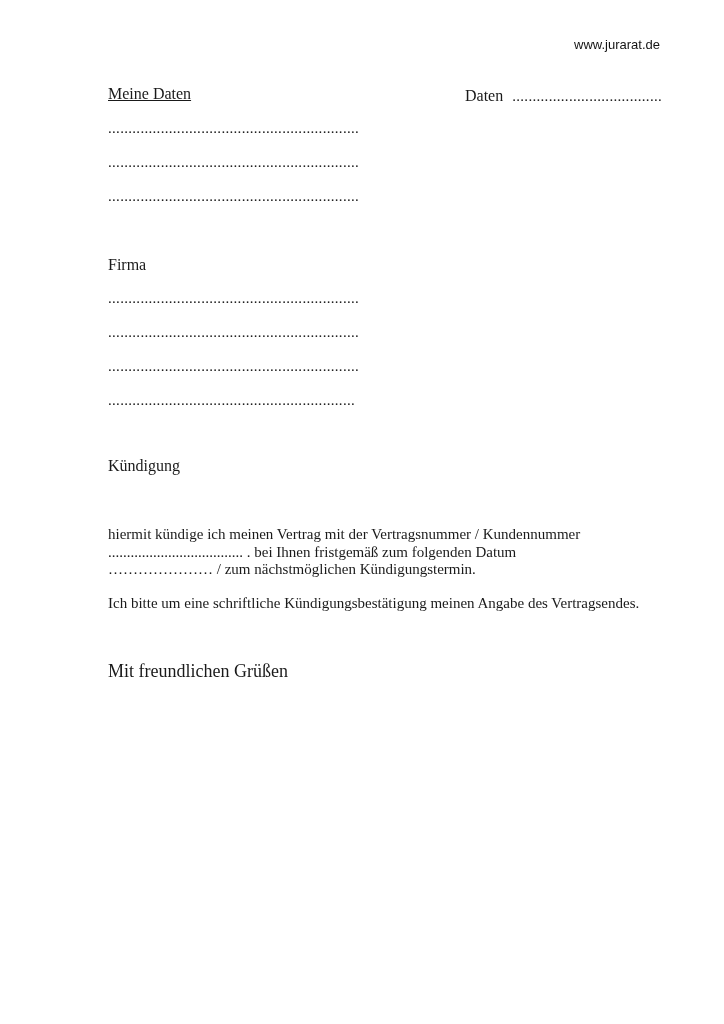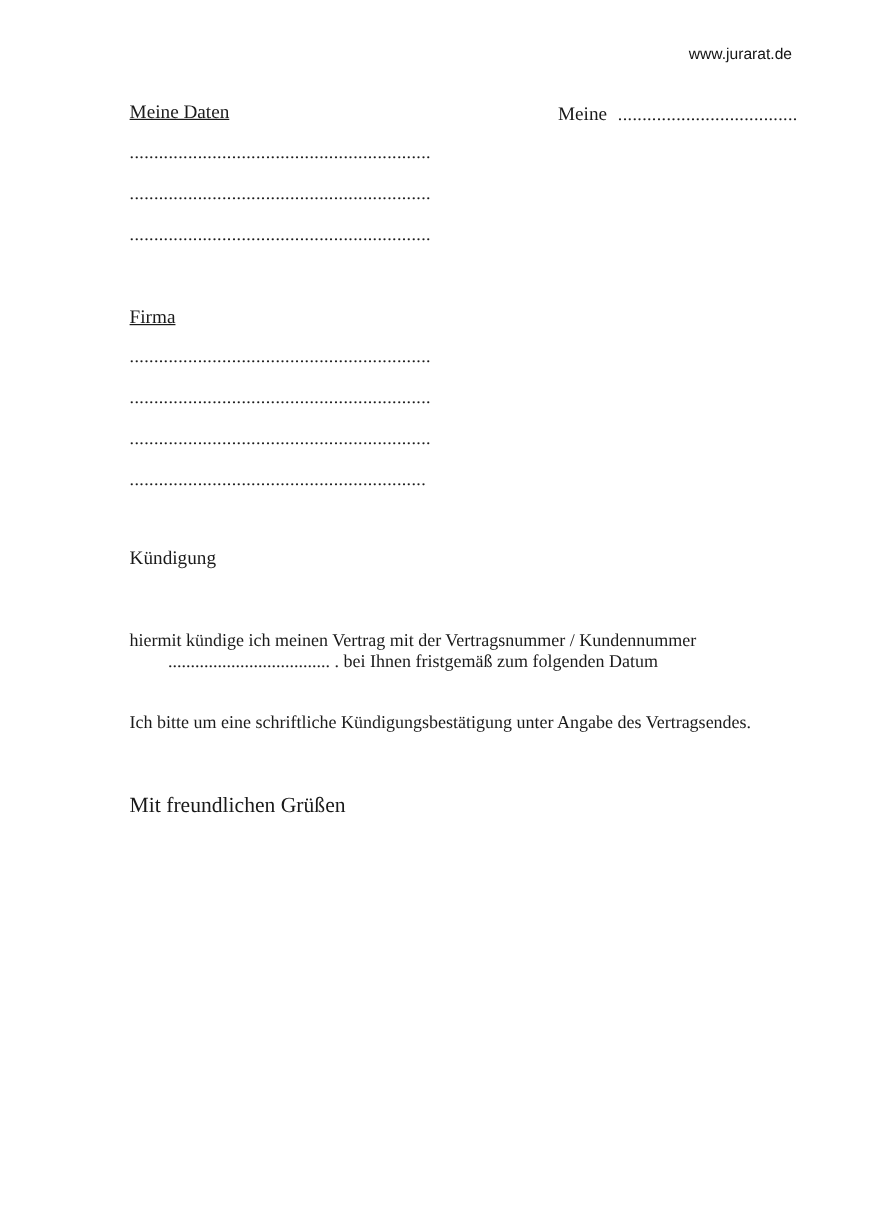--- a/index.html
+++ b/index.html
@@ -25,21 +25,21 @@
     font-size: 13px;
     color: #141414;
   }
   .label {
     position: absolute;
     left: 88px;
     font-size: 16px;
     white-space: nowrap;
   }
   .sender-label { top: 85px; text-decoration: underline; }
-  .firma-label  { top: 256px; text-decoration: underline; }
+  .firma-label  { top: 256px; }
   .date-line {
     position: absolute;
     left: 445px;
     top: 87px;
     font-size: 16px;
     white-space: nowrap;
   }
   .date-line .date-dots {
     margin-left: 9px;
     font-size: 15px;
@@ -67,21 +67,20 @@
     font-weight: normal;
     white-space: nowrap;
   }
   .para1 {
     position: absolute;
     left: 88px;
     top: 526px;
     font-size: 15px;
     line-height: 17.5px;
     white-space: nowrap;
-    text-align: center;
   }
   .para2 {
     position: absolute;
     left: 88px;
     top: 595px;
     font-size: 15px;
     white-space: nowrap;
   }
   .closing {
     position: absolute;
@@ -94,38 +93,39 @@
 </head>
 <body>
 
 <div class="page">
 
   <div class="site-url">www.jurarat.de</div>
 
   <div class="label sender-label">Meine Daten</div>
 
   <div class="date-line">
-    <span>Meine</span><span class="date-dots">.....................................</span>
+    <span>Daten</span><span class="date-dots">.....................................</span>
   </div>
 
   <div class="dotline s1">..............................................................</div>
   <div class="dotline s2">..............................................................</div>
   <div class="dotline s3">..............................................................</div>
 
   <div class="label firma-label">Firma</div>
 
   <div class="dotline f1">..............................................................</div>
   <div class="dotline f2">..............................................................</div>
   <div class="dotline f3">..............................................................</div>
   <div class="dotline f4">.............................................................</div>
 
   <div class="subject">Kündigung</div>
 
   <div class="para1">
     <div>hiermit kündige ich meinen Vertrag mit der Vertragsnummer / Kundennummer</div>
     <div>.................................... . bei Ihnen fristgemäß zum folgenden Datum</div>
+    <div>………………… / zum nächstmöglichen Kündigungstermin.</div>
   </div>
 
-  <div class="para2">Ich bitte um eine schriftliche Kündigungsbestätigung unter Angabe des Vertragsendes.</div>
+  <div class="para2">Ich bitte um eine schriftliche Kündigungsbestätigung meinen Angabe des Vertragsendes.</div>
 
   <div class="closing">Mit freundlichen Grüßen</div>
 
 </div>
 
 </body></html>

